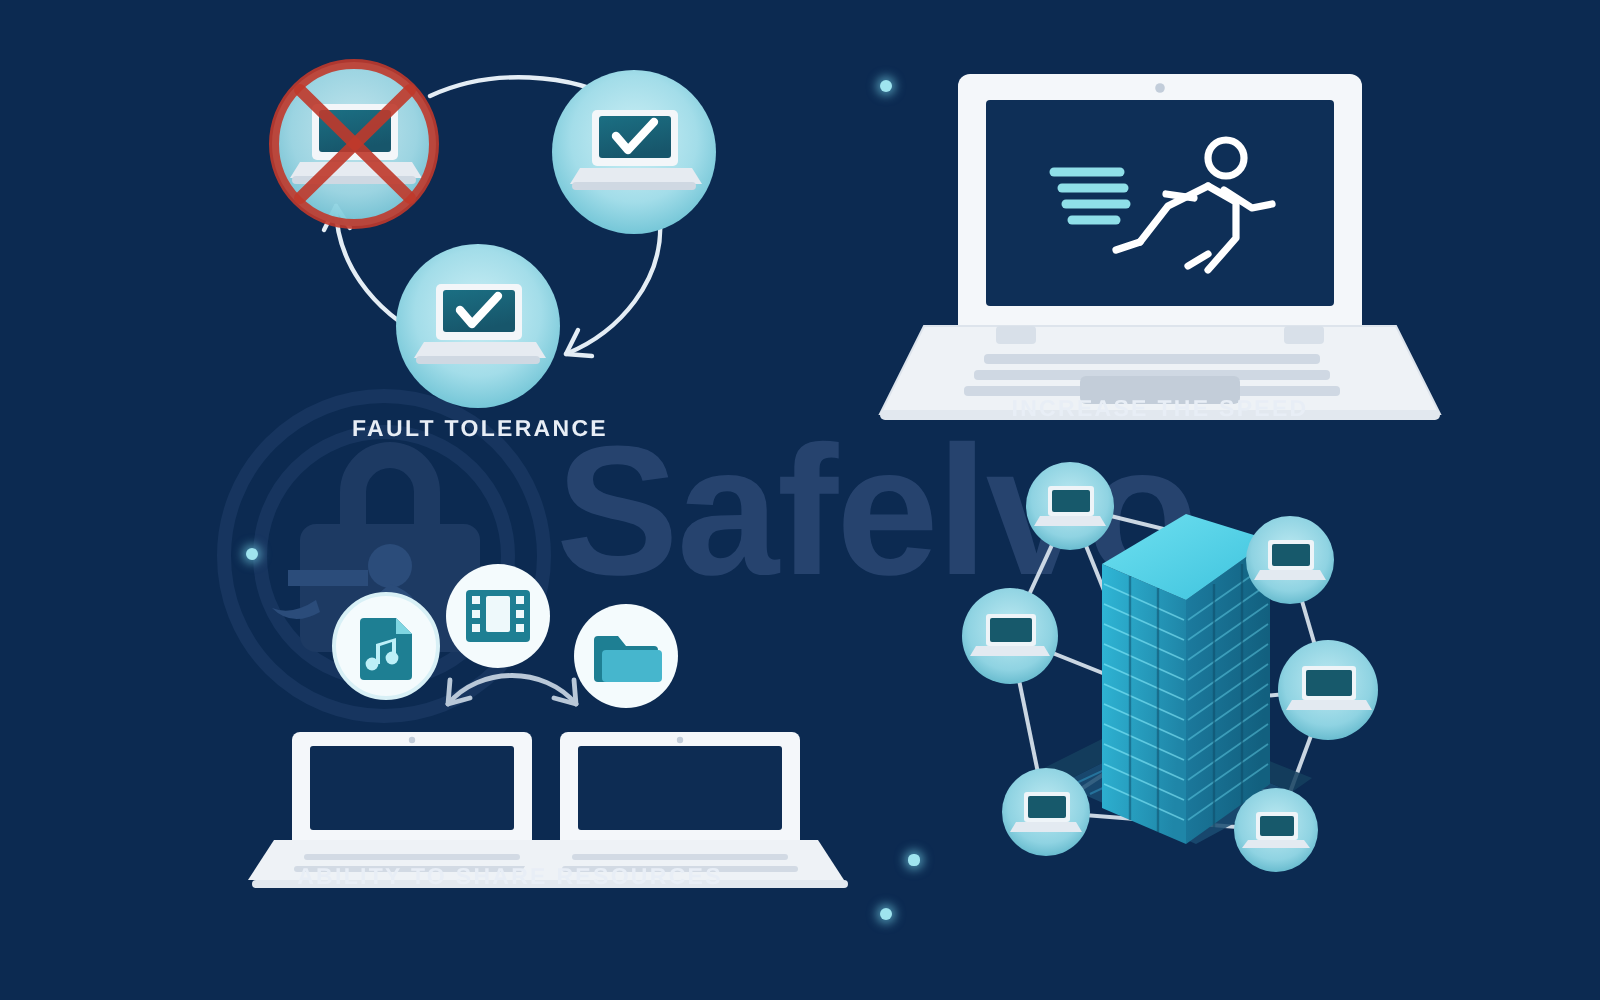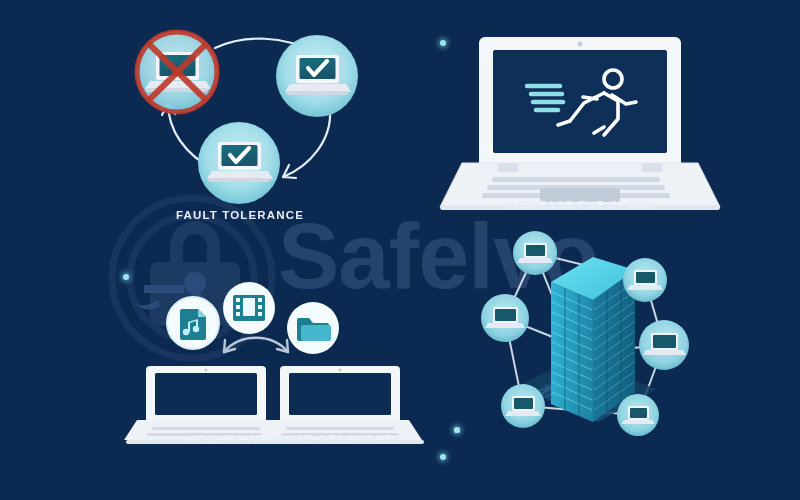--- a/index.html
+++ b/index.html
@@ -277,21 +277,21 @@
       <circle cx="340" cy="370" r="1.6" fill="#c2cdda"></circle>
       <path d="M271 420 h138 l13 20 h-164 z" fill="#eef2f6"></path>
       <g fill="#d2dae4">
         <rect x="286" y="427" width="108" height="3" rx="1.5"></rect>
         <rect x="281" y="433" width="118" height="3" rx="1.5"></rect>
       </g>
       <rect x="260" y="440" width="164" height="4" rx="2" fill="#e2e8ef"></rect>
     </g>
   </svg>
 
-  <div class="caption" style="left: 145px; top: 432px; width: 220px; color: rgb(232, 238, 246); margin-left: 40px;">ABILITY TO SHARE RESOURCES</div>
+  <div class="caption" style="left: 145px; top: 432px; width: 220px; color: rgb(232, 238, 246);">ABILITY TO SHARE RESOURCES</div>
 
   <svg class="art" width="800" height="500">
 
     <g stroke="#dfe9f2" stroke-width="2" fill="none" opacity="0.9">
       <line x1="535" y1="253" x2="645" y2="280"></line>
       <line x1="535" y1="253" x2="505" y2="318"></line>
       <line x1="535" y1="253" x2="566" y2="330"></line>
       <line x1="645" y1="280" x2="664" y2="345"></line>
       <line x1="505" y1="318" x2="523" y2="406"></line>
       <line x1="505" y1="318" x2="590" y2="352"></line>

